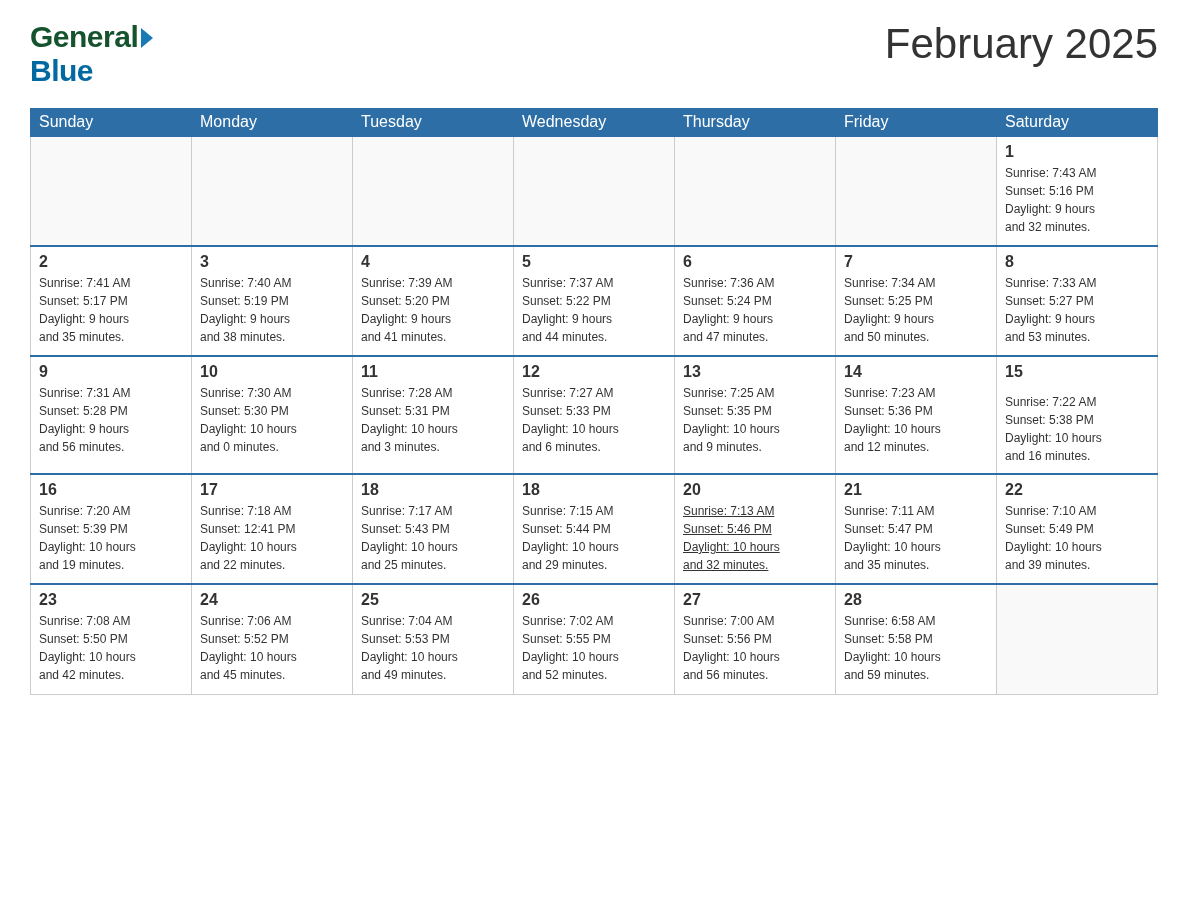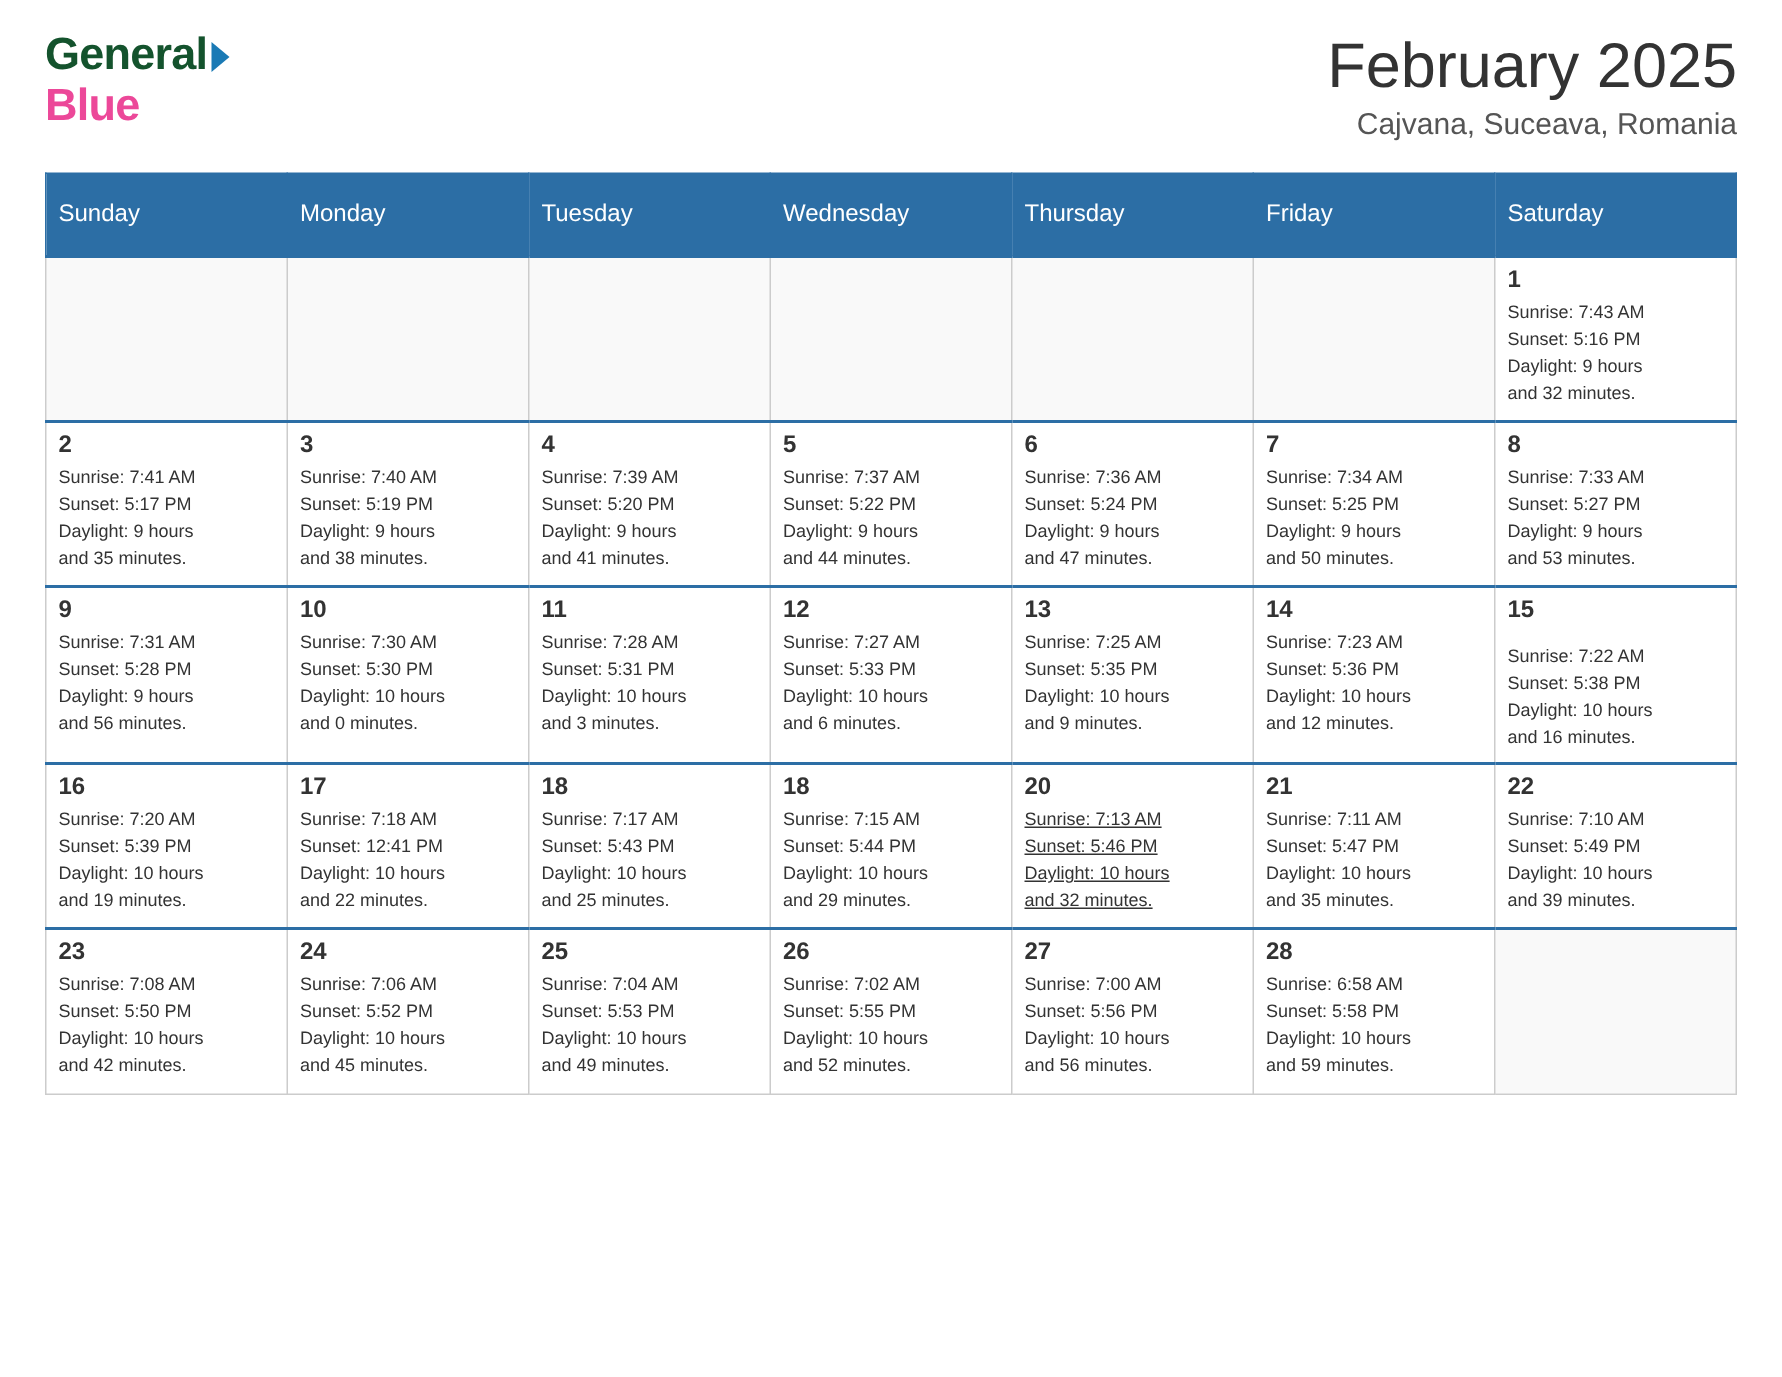--- a/index.html
+++ b/index.html
@@ -34,21 +34,21 @@
       margin-top: 4px;
     }
     .calendar {
       width: 100%;
       border-collapse: collapse;
       table-layout: fixed;
     }
     .calendar thead th {
       background-color: #2c6ea5;
       color: #fff;
-      padding: 18px 8px;
+      padding: 4px 8px;
       text-align: left;
       font-size: 16px;
       font-weight: normal;
       border: 1px solid #2c6ea5;
     }
     .calendar tbody td {
       vertical-align: top;
       padding: 6px 8px 8px 8px;
       border: 1px solid #ccc;
       border-top: 2px solid #2c6ea5;
@@ -88,39 +88,38 @@
       border-left: 12px solid #1a7ab5;
       border-top: 10px solid transparent;
       border-bottom: 10px solid transparent;
       display: inline-block;
       margin-left: 3px;
       margin-bottom: -2px;
     }
     .logo-blue-text {
       font-size: 30px;
       font-weight: bold;
-      color: #ec4899;
+      color: #0369a1;
       display: block;
       letter-spacing: -0.5px;
     }
   </style>
 </head>
 <body>
 
 <div class="header">
   <div class="logo">
     <div class="logo-row">
       <span class="logo-text-general">General</span>
       <span class="logo-arrow"></span>
     </div>
     <span class="logo-blue-text">Blue</span>
   </div>
   <div class="title-section">
     <div class="month-title">February 2025</div>
-    <div class="location-title">Cajvana, Suceava, Romania</div>
   </div>
 </div>
 
 <table class="calendar">
   <thead>
     <tr>
     <th>Sunday</th>
         <th>Monday</th>
         <th>Tuesday</th>
         <th>Wednesday</th>

